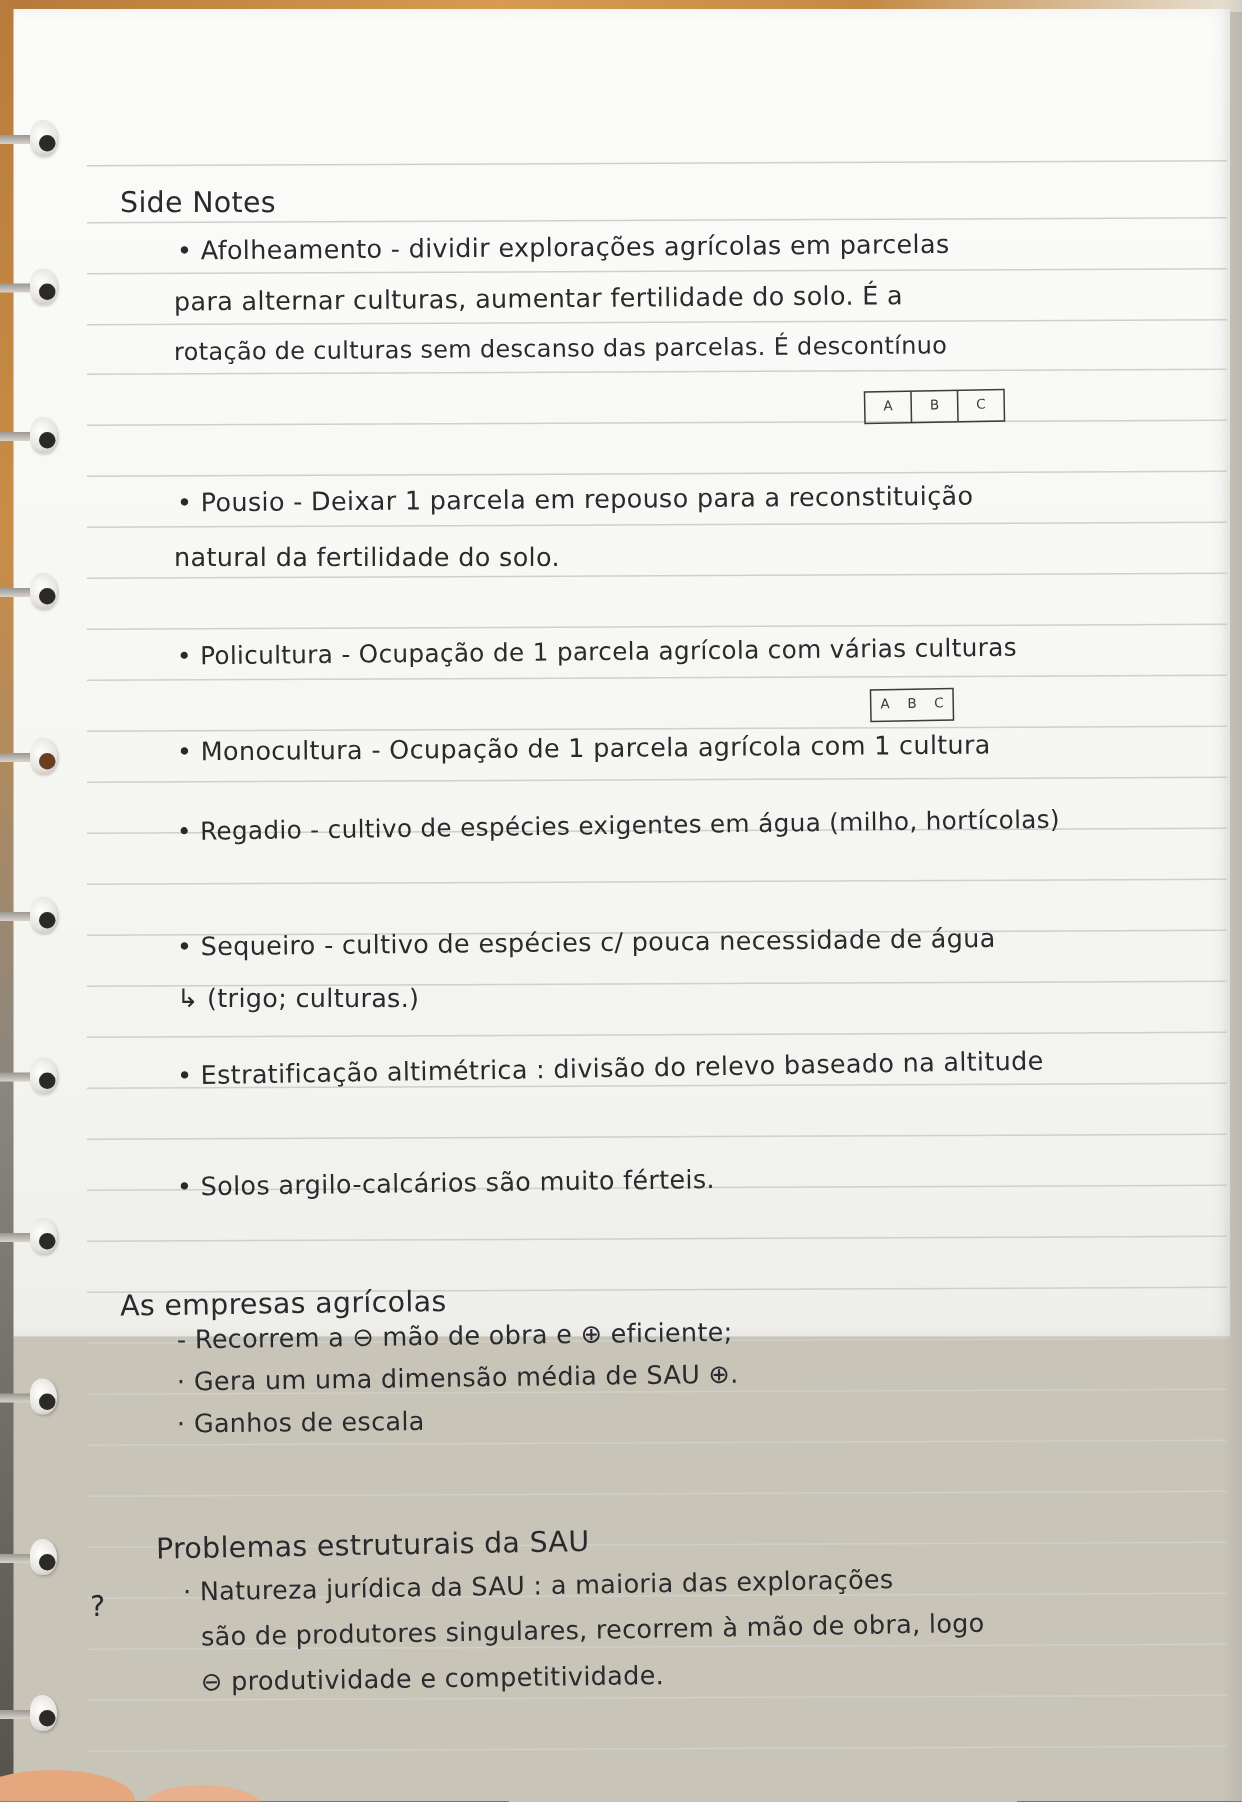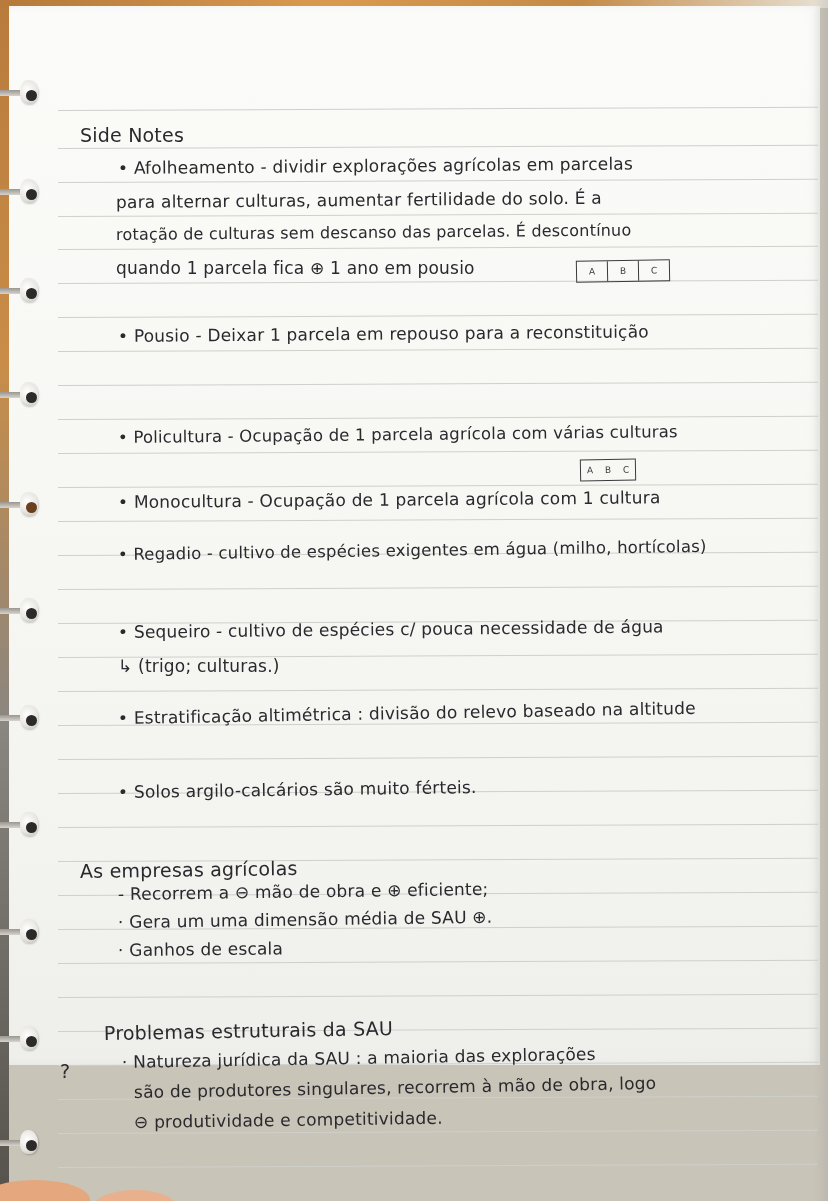--- a/index.html
+++ b/index.html
@@ -25,21 +25,21 @@
   }
   .left-spine {
     position: absolute;
     left: 0; top: 0;
     width: 9px; height: 1201px;
     background: linear-gradient(180deg, #b87b3c 0%, #c98d48 30%, #8a8680 60%, #55524c 100%);
   }
   .page {
     position: absolute;
     left: 8px; top: 6px;
-    width: 812px; height: 1059px;
+    width: 812px; height: 885px;
     background: linear-gradient(180deg, #fbfbf9 0%, #f7f7f4 45%, #f3f3f0 80%, #eeeeea 100%);
     box-shadow: inset -6px 0 10px rgba(0,0,0,0.05);
   }
   .right-shade {
     position: absolute;
     right: 0; top: 0;
     width: 14px; height: 1201px;
     background: linear-gradient(90deg, rgba(0,0,0,0) 0%, rgba(150,150,145,0.25) 100%);
   }
   .rule {
@@ -160,28 +160,28 @@
     <div class="rule" style="top:1059px;transform:rotate(-0.25deg)"></div>
     <div class="rule" style="top:1093px;transform:rotate(-0.25deg)"></div>
     <div class="rule" style="top:1127px;transform:rotate(-0.25deg)"></div>
     <div class="rule" style="top:1161px;transform:rotate(-0.25deg)"></div>
 
     <div class="hw h" style="left:72px;top:118px;">Side Notes</div>
 
     <div class="hw" style="left:110px;top:152px;transform:rotate(-0.5deg)">• Afolheamento - dividir explorações agrícolas em parcelas</div>
     <div class="hw" style="left:108px;top:186px;transform:rotate(-0.5deg)">para alternar culturas, aumentar fertilidade do solo. É a</div>
     <div class="hw" style="left:108px;top:219px;transform:rotate(-0.5deg);font-size:16px">rotação de culturas sem descanso das parcelas. É descontínuo</div>
-    <div class="hw" style="left:108px;top:252px;">quando 1 parcela fica ⊕ 1 ano em pousio</div>
     <div class="abc-box" style="left:568px;top:254px;transform:rotate(-1deg)">
       <span>A</span>
       <span>B</span>
       <span>C</span>
     </div>
 
     <div class="hw" style="left:110px;top:320px;transform:rotate(-0.5deg)">• Pousio - Deixar 1 parcela em repouso para a reconstituição</div>
+    <div class="hw" style="left:108px;top:356px;">natural da fertilidade do solo.</div>
 
     <div class="hw" style="left:110px;top:422px;transform:rotate(-0.6deg);font-size:16.5px">• Policultura - Ocupação de 1 parcela agrícola com várias culturas</div>
     <div class="abc-box nodiv" style="left:572px;top:453px;transform:rotate(-1deg)">
       <span>A</span>
       <span>B</span>
       <span>C</span>
     </div>
 
     <div class="hw" style="left:110px;top:486px;transform:rotate(-0.5deg)">• Monocultura - Ocupação de 1 parcela agrícola com 1 cultura</div>
 

